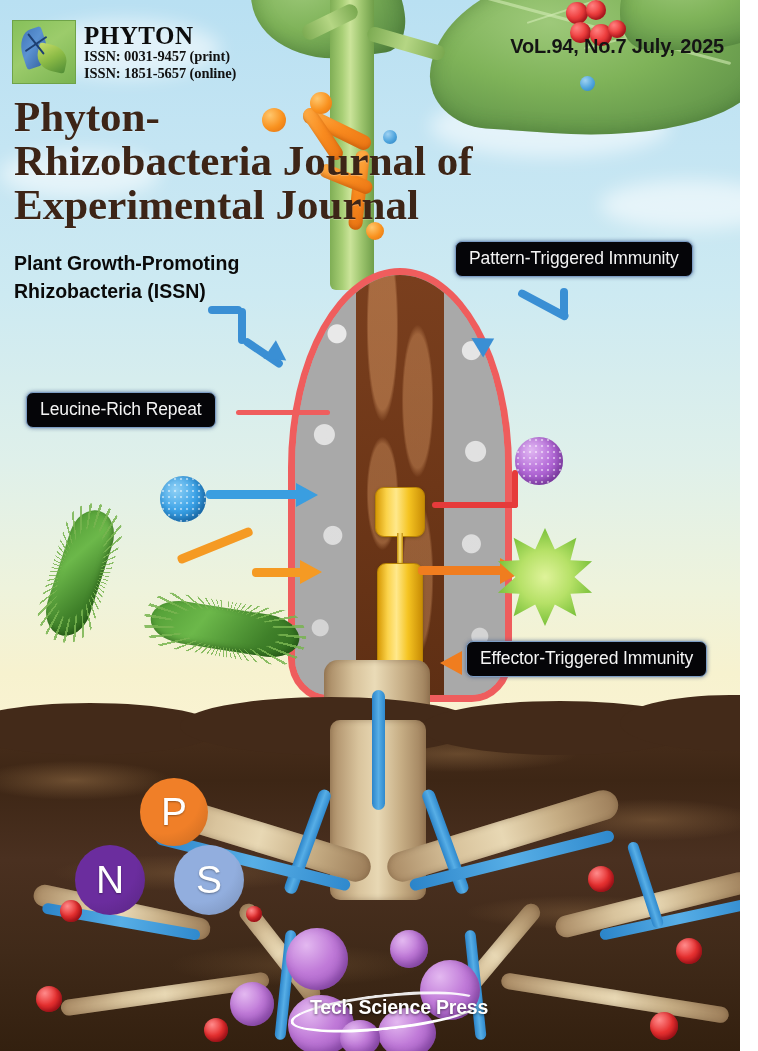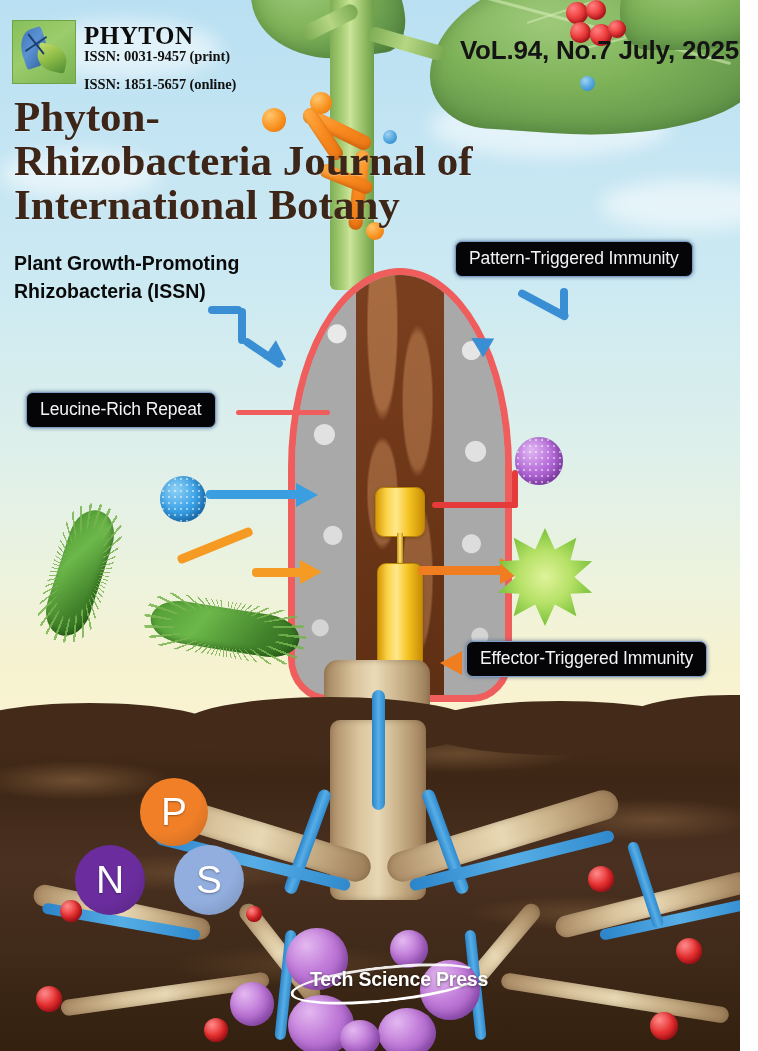--- a/index.html
+++ b/index.html
@@ -86,26 +86,26 @@
     position:absolute;left:84px;top:22px;
     font-family:"Liberation Serif",serif;
     font-weight:bold;font-size:25px;color:#0d0d0d;letter-spacing:.5px;
   }
   .issn{
     position:absolute;left:84px;
     font-family:"Liberation Serif",serif;
     font-weight:bold;font-size:14.5px;color:#111;letter-spacing:-.1px;
   }
   .issn.i1{top:48px;}
-  .issn.i2{top:76px;}
+  .issn.i2{top:65px;}
 
   .volume{
-    position:absolute;right:1px;top:35px;
+    position:absolute;right:16px;top:35px;
     font-family:"Liberation Sans",sans-serif;
-    font-weight:bold;font-size:26px;color:#141414;letter-spacing:-.2px;
+    font-weight:bold;font-size:20px;color:#141414;letter-spacing:-.2px;
   }
 
   .journal-title{
     position:absolute;left:14px;top:86px;width:600px;
     font-family:"Liberation Serif",serif;
     font-weight:bold;
     font-size:43px;line-height:1.02;
     color:#3d2517;
     text-shadow:0 1px 0 rgba(255,255,255,.25);
   }
@@ -284,21 +284,21 @@
     font-family:"Liberation Sans",sans-serif;
     font-weight:normal;color:#fff;
     text-shadow:0 1px 2px rgba(0,0,0,.35);
   }
   #nutrient-p{left:140px;top:778px;width:68px;height:68px;font-size:39px;}
   #nutrient-n{left:75px;top:845px;width:70px;height:70px;font-size:39px;}
   #nutrient-s{left:174px;top:845px;width:70px;height:70px;font-size:39px;}
 
   
   #publisher{
-    position:absolute;left:294px;top:968px;
+    position:absolute;left:294px;top:996px;
     display:flex;align-items:center;
   }
   .swoosh{
     position:absolute;left:-4px;top:-2px;width:186px;height:30px;
     border:3px solid #fff;
     border-radius:50%;
     border-right-color:transparent;
     border-top-color:rgba(255,255,255,.9);
     transform:rotate(-6deg);
     pointer-events:none;
@@ -361,21 +361,21 @@
   </div>
 
   <div class="brand-name">PHYTON</div>
   <div class="issn i1">ISSN: 0031-9457 (print)</div>
   <div class="issn i2">ISSN: 1851-5657 (online)</div>
   <div class="volume">VoL.94, No.7 July, 2025</div>
 
   <div class="journal-title" style="color: rgb(61, 37, 23); margin-top: 9px;">
     <span>Phyton-</span>
     <span>Rhizobacteria Journal of</span>
-    <span>International Botany</span>
+    <span>Experimental Journal</span>
   </div>
 
   <div class="subtitle">
     <span>Plant Growth-Promoting</span>
     <span>Rhizobacteria (ISSN)</span>
   </div>
 
   <div class="cell-outer" style="border-color: rgb(239, 93, 93);">
     <div class="cell-tissue"></div>
     <div class="cell-core"></div>

